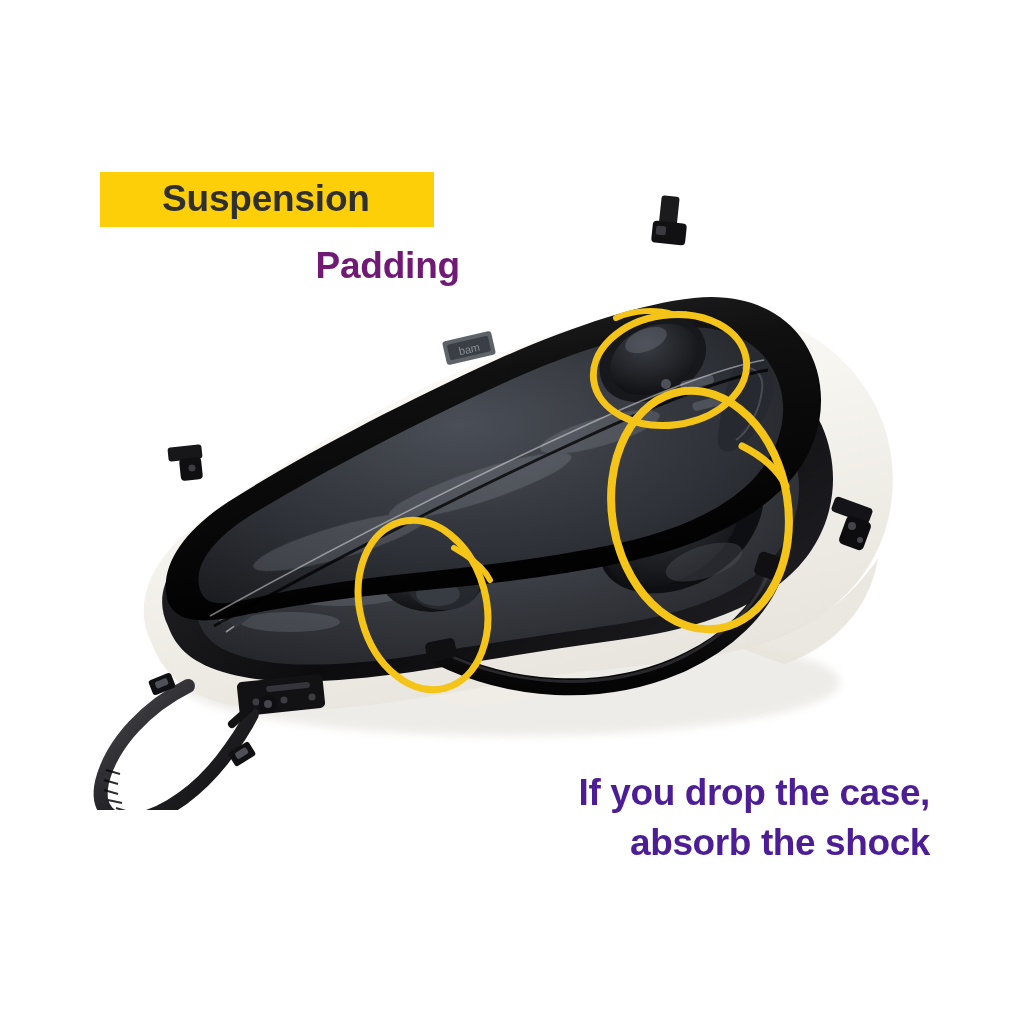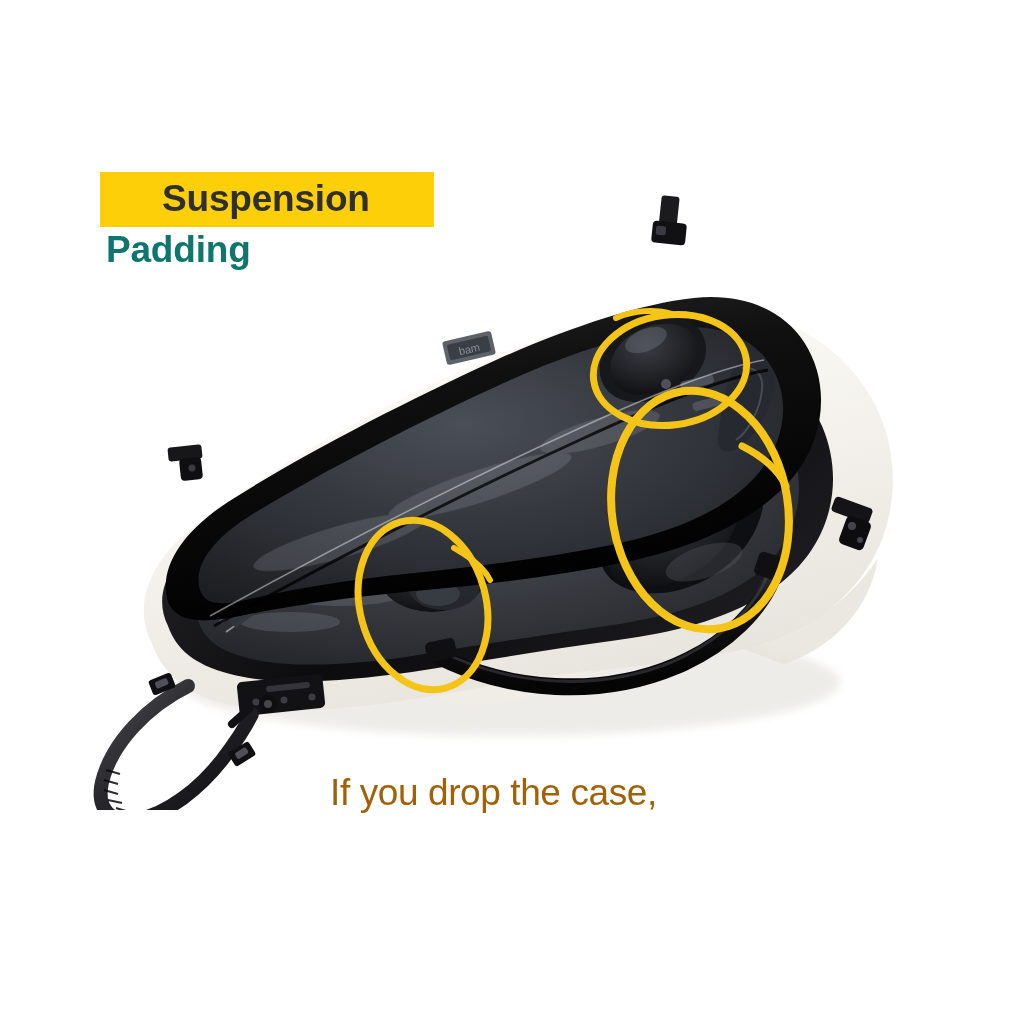--- a/index.html
+++ b/index.html
@@ -32,42 +32,42 @@
     color: #2f2f2f;
     font-size: 37px;
     font-weight: 700;
     letter-spacing: -0.2px;
     padding: 8px 64px 9px 62px;
     line-height: 1.02;
     white-space: nowrap;
   }
   .title-sub {
     display: block;
-    color: #0f766e;
+    color: #701a75;
     font-size: 37px;
     font-weight: 600;
     letter-spacing: -0.2px;
     line-height: 1.05;
-    margin-top: 4px;
-    text-align: left;
+    margin-top: 20px;
+    text-align: right;
     width: 360px;
     padding-left: 6px;
     box-sizing: border-box;
   }
 
   
   .caption-block {
     position: absolute;
     left: 330px;
     top: 768px;
     width: 600px;
-    text-align: left;
-    color: #a16207;
+    text-align: right;
+    color: #4c1d95;
     font-size: 37px;
-    font-weight: 400;
+    font-weight: 700;
     letter-spacing: -0.4px;
     line-height: 1.34;
   }
   .caption-line { display: block; }
 
   
   .photo {
     position: absolute;
     left: 40px;
     top: 170px;
@@ -355,15 +355,16 @@
         <g>
           <ellipse cx="383" cy="435" rx="63" ry="86" stroke-width="7" transform="rotate(-15 383 435)"></ellipse>
           <path d="M414,378 C 432,388 444,398 450,410" stroke-width="6"></path>
         </g>
       </g>
     </svg>
   </div>
 
   <div class="caption-block">
     <span class="caption-line">If you drop the case,</span>
+    <span class="caption-line">absorb the shock</span>
   </div>
 
 </div>
 
 </body></html>

